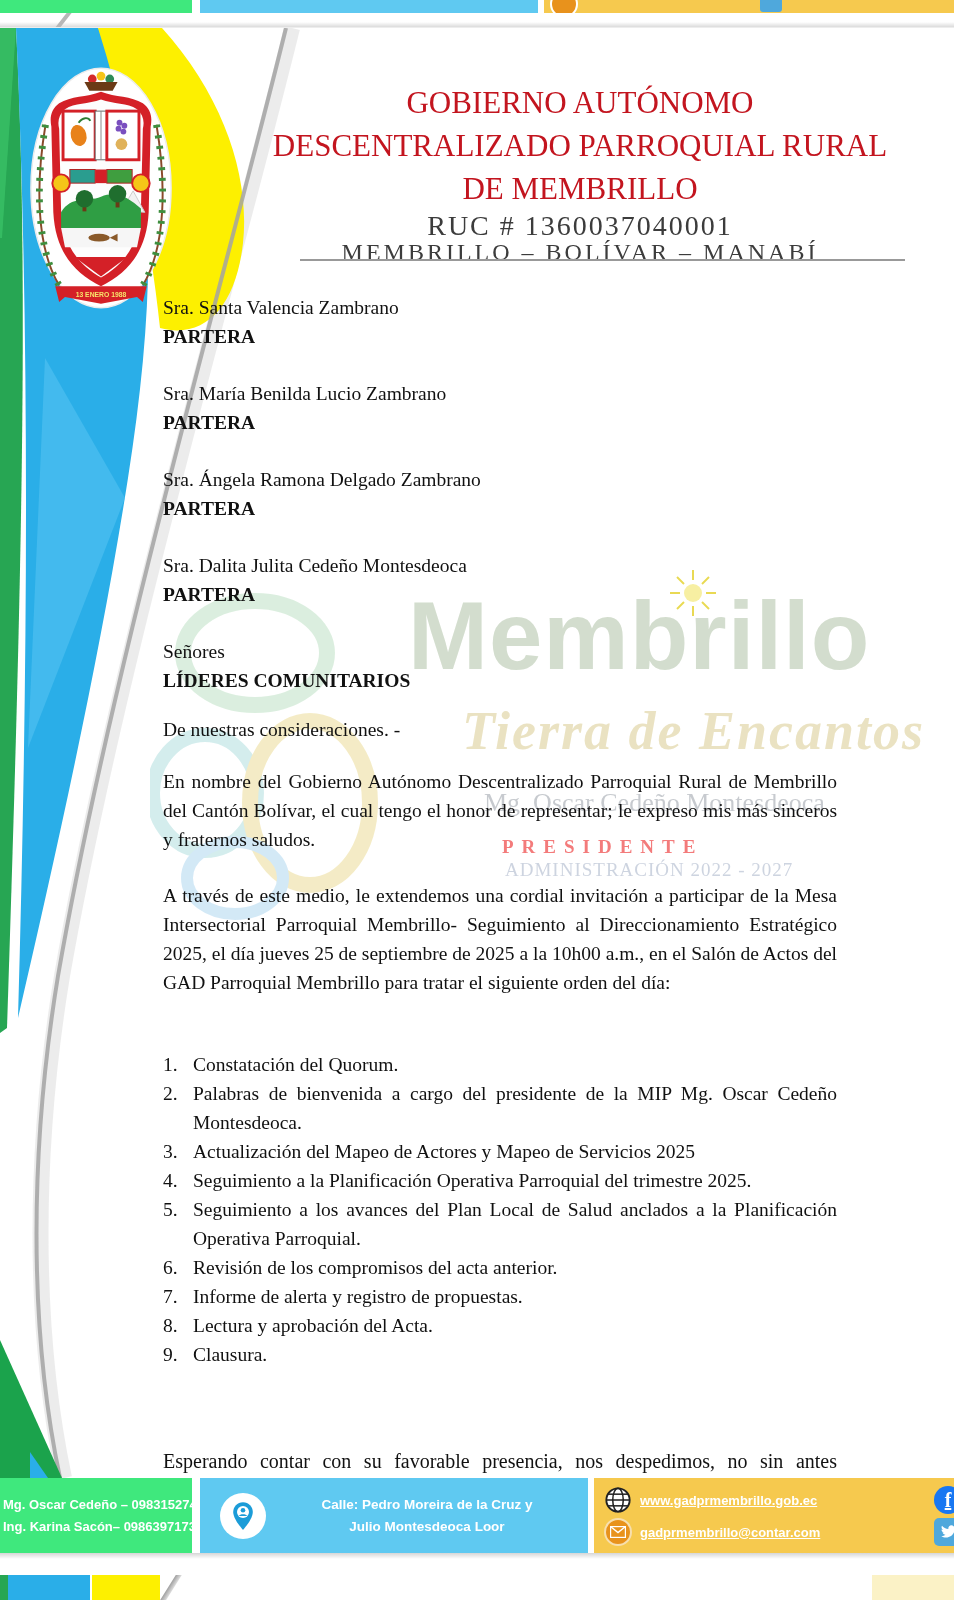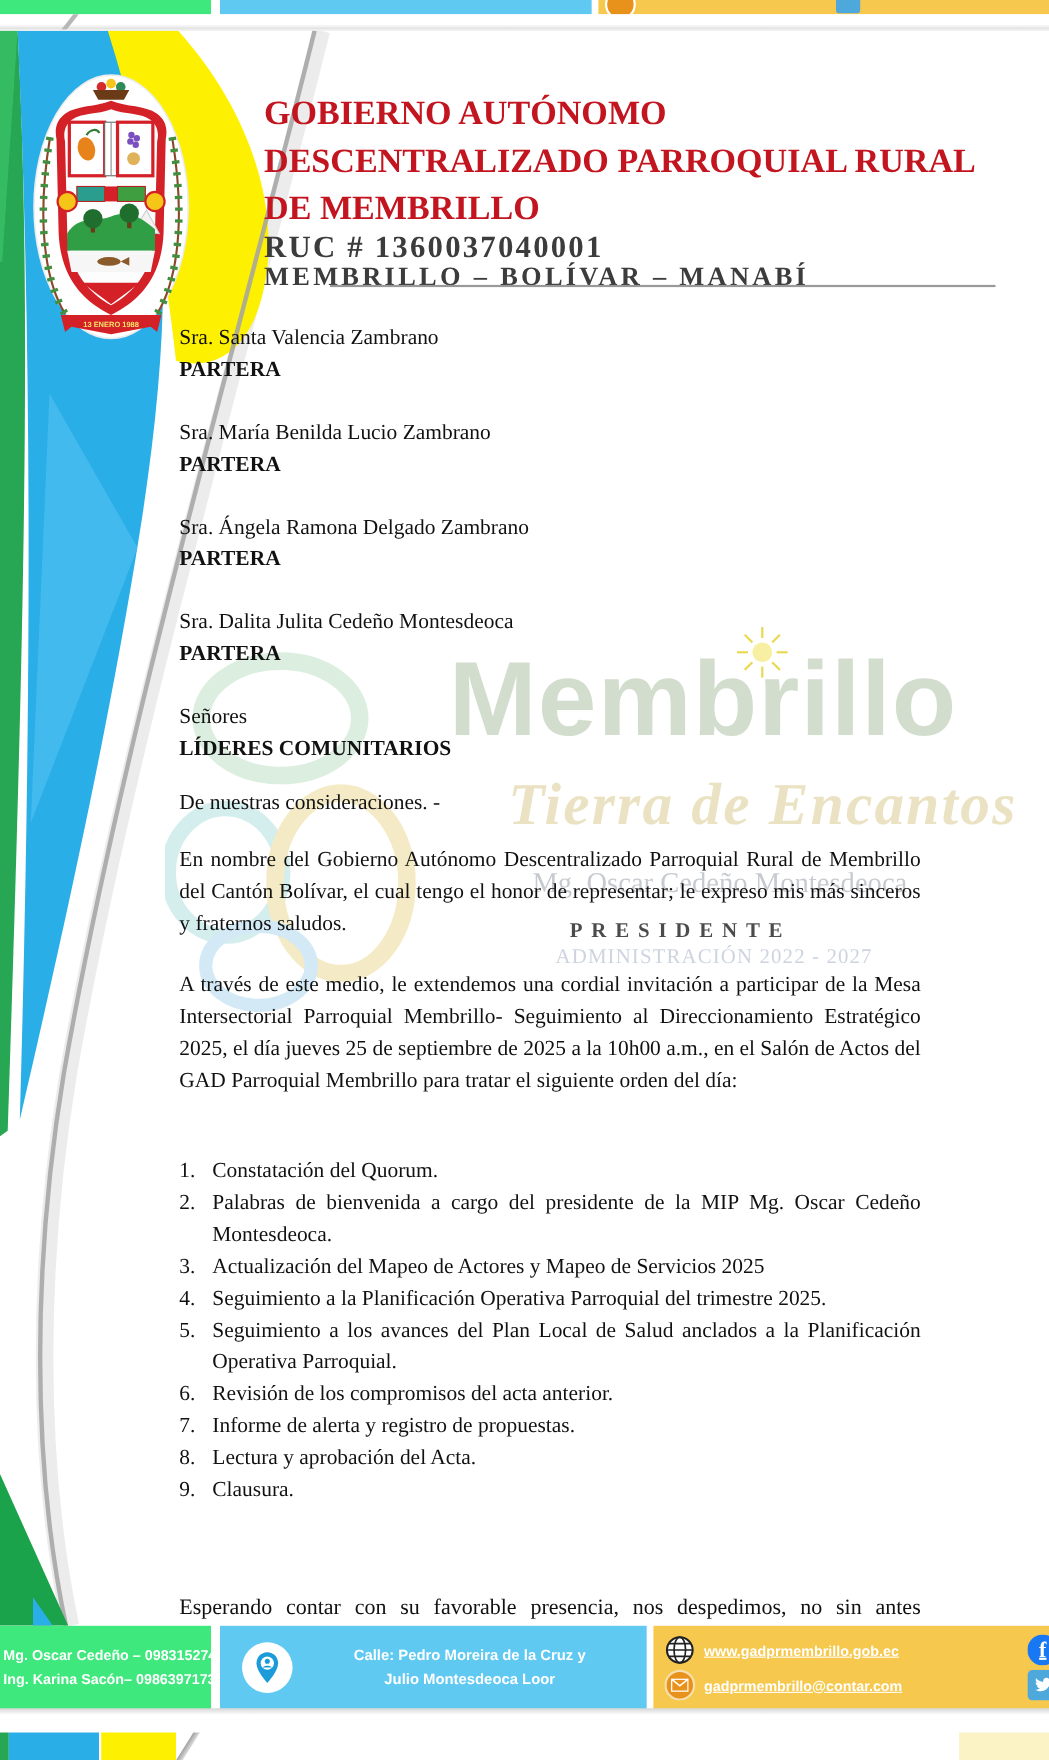--- a/index.html
+++ b/index.html
@@ -35,25 +35,25 @@
   .crest{position:absolute;left:28px;top:36px;width:146px;height:248px;}
   
   .wm{position:absolute;pointer-events:none;}
   .wm-rings{left:150px;top:545px;width:420px;height:350px;opacity:.5;}
   .wm-brand{left:408px;top:560px;font-family:"Liberation Sans",sans-serif;font-weight:bold;
             font-size:96px;line-height:1;letter-spacing:1px;color:#ccd8c6;opacity:.85;}
   .wm-sun{left:668px;top:540px;width:50px;height:50px;opacity:.95;}
   .wm-tagline{left:462px;top:672px;font-family:"Liberation Serif",serif;font-style:italic;
               font-size:54px;letter-spacing:2px;color:#ddd09a;opacity:.6;white-space:nowrap;font-weight:bold;}
   .wm-name{left:484px;top:760px;font-size:26px;color:#9aa0a8;opacity:.55;white-space:nowrap;}
-  .wm-title{left:518px;top:808px;font-size:19px;letter-spacing:8px;color:#000000;opacity:.7;font-weight:bold;}
+  .wm-title{left:502px;top:808px;font-size:19px;letter-spacing:8px;color:#ef4444;opacity:.7;font-weight:bold;}
   .wm-admin{left:505px;top:831px;font-size:19px;letter-spacing:1px;color:#b9c2d3;opacity:.7;}
   
   .content{position:absolute;left:0;top:0;width:954px;height:1450px;}
-  .hdr{position:absolute;left:240px;top:53px;width:680px;color:#c3151f;font-weight:bold;}
+  .hdr{position:absolute;left:240px;top:53px;width:680px;text-align:center;color:#c3151f;font-weight:normal;}
   .hdr-line{font-size:31px;line-height:43px;}
   .hdr-ruc{font-size:28px;line-height:27px;color:#3c3c3c;letter-spacing:2px;margin-top:2px;}
   .hdr-loc{font-size:24px;line-height:27px;color:#3c3c3c;letter-spacing:3px;}
   .hdr-rule{position:absolute;left:300px;top:231px;width:605px;height:2px;background:#999;}
   .recips{position:absolute;left:163px;top:265px;width:520px;font-size:19.5px;line-height:29px;}
   .recip{margin-bottom:28px;}
   .recip .role{font-weight:bold;}
   .salut{position:absolute;left:163px;top:687px;width:500px;font-size:19.5px;line-height:29px;}
   .para{position:absolute;left:163px;width:674px;font-size:19.5px;line-height:29px;text-align:justify;}
   .para-1{top:739px;}

